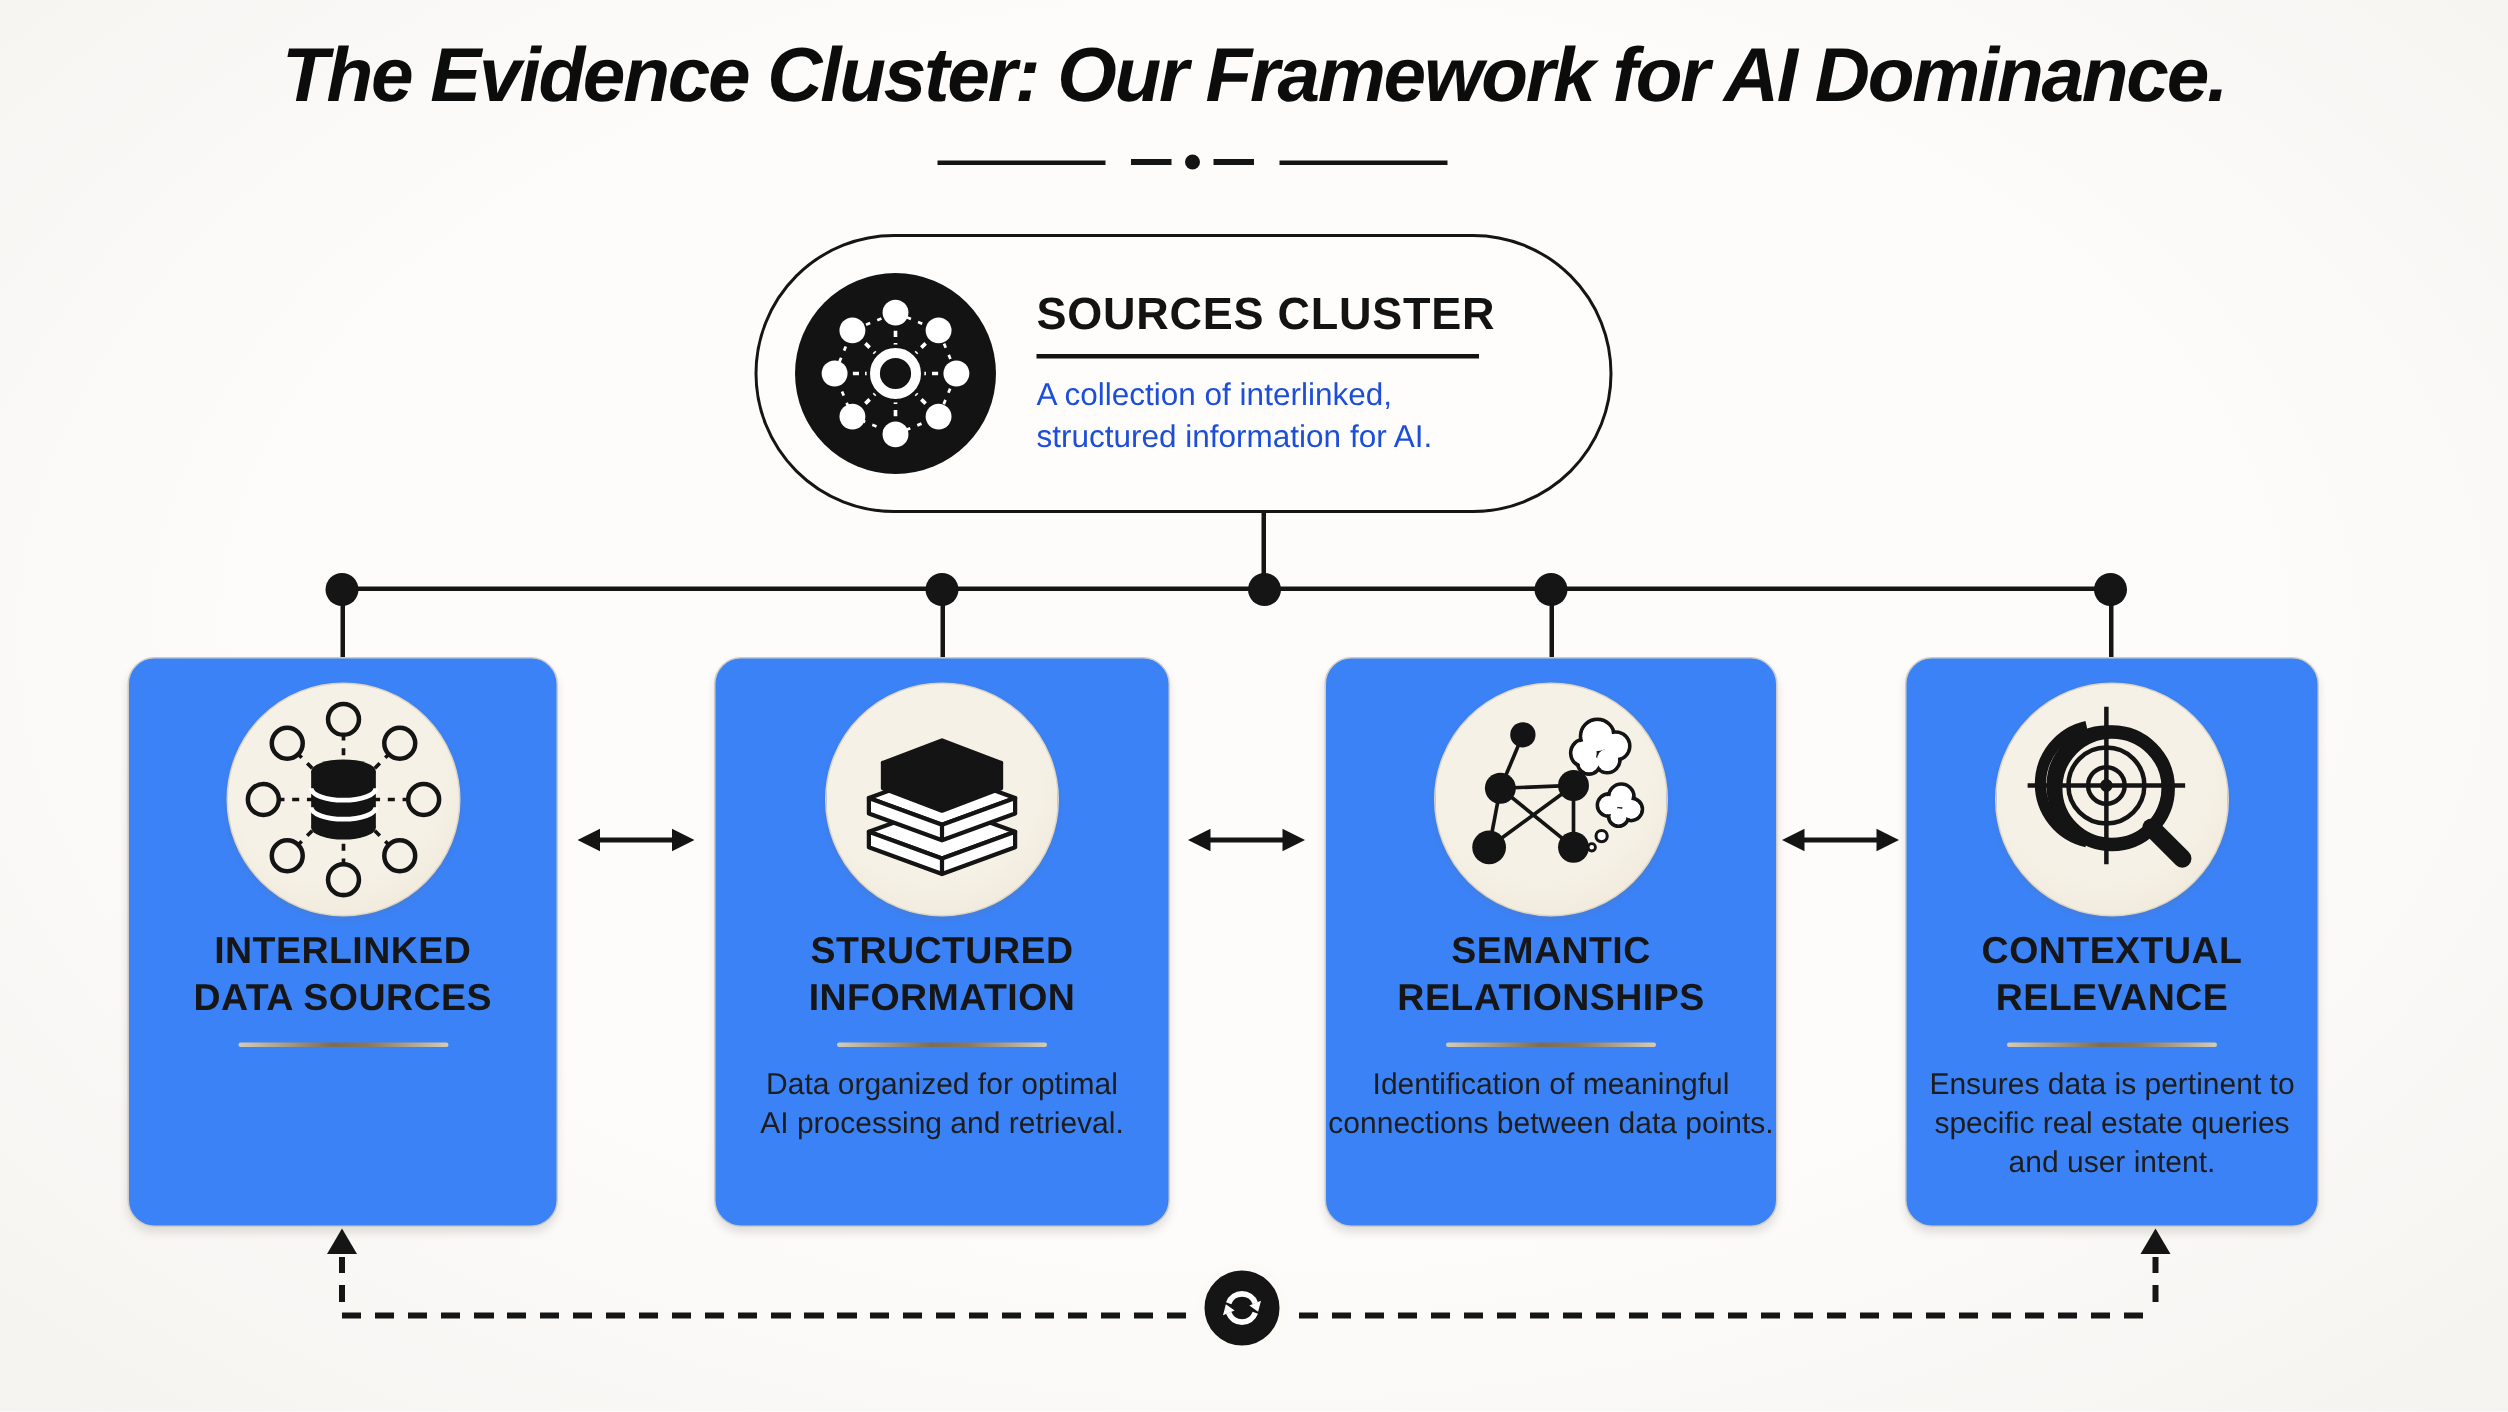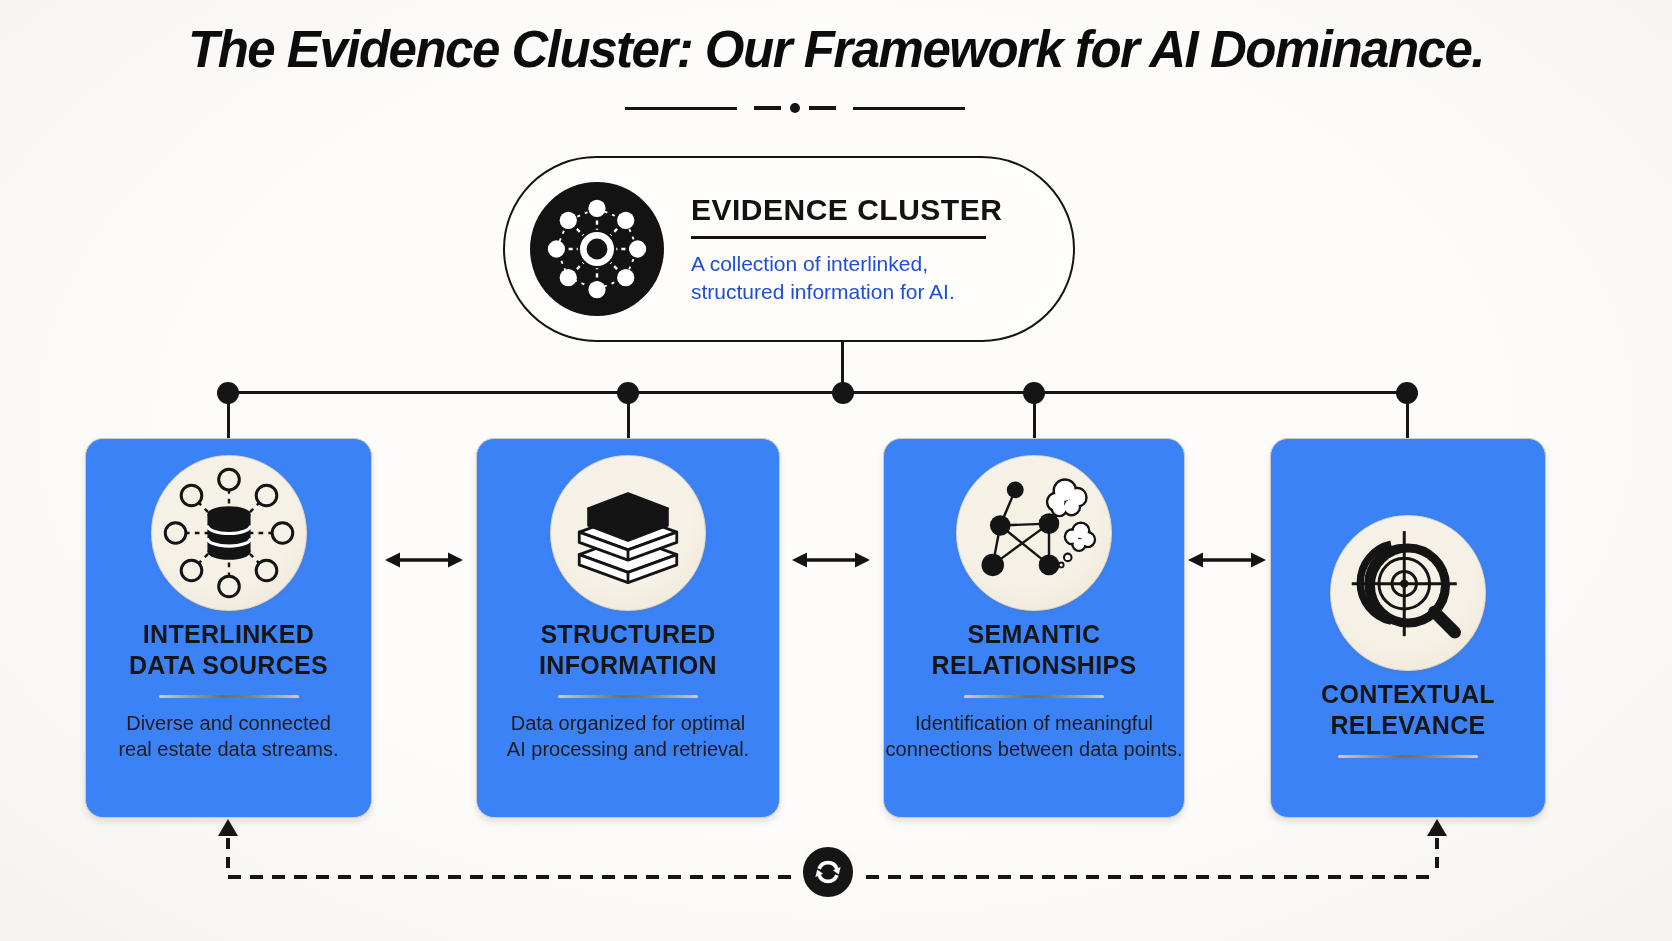--- a/index.html
+++ b/index.html
@@ -46,21 +46,21 @@
   
   .card{
     position:absolute;top:438px;height:380px;box-sizing:border-box;
     background:#3b82f6;border:1.5px solid #cfccc6;border-radius:18px;
     box-shadow:0 4px 6px rgba(110,104,92,.18);
     display:flex;flex-direction:column;align-items:center;
   }
   .card1{left:85px;width:287px;}
   .card2{left:476px;width:304px;}
   .card3{left:883px;width:302px;}
-  .card4{left:1270px;width:276px;justify-content:center;}
+  .card4{left:1270px;width:276px;}
   .icon-circle{
     margin-top:16px;width:154px;height:154px;border-radius:50%;
     background:radial-gradient(circle at 45% 38%, #f6f1e6 55%, #ece5d5 100%);
     border:1px solid #ddd5c4;box-shadow:0 2px 3px rgba(120,110,90,.18);
     display:flex;align-items:center;justify-content:center;
   }
   .card-title{
     margin-top:8px;font-size:25px;line-height:31px;font-weight:bold;
     letter-spacing:.3px;text-align:center;color:#161616;white-space:pre-line;
   }
@@ -125,21 +125,21 @@
           <circle cx="95.3" cy="38.7" r="8.5"></circle>
         <circle cx="107" cy="67" r="8.5"></circle>
           <circle cx="95.3" cy="95.3" r="8.5"></circle>
         <circle cx="67" cy="107" r="8.5"></circle>
           <circle cx="38.7" cy="95.3" r="8.5"></circle>
         <circle cx="27" cy="67" r="8.5"></circle>
           <circle cx="38.7" cy="38.7" r="8.5"></circle>
       </g>
     </svg>
     <div class="pill-text">
-      <div class="pill-title">EVIDENCE CLUSTER</div>
+      <div class="pill-title">SOURCES CLUSTER</div>
       <div class="pill-rule"></div>
       <div class="pill-desc">A collection of interlinked,
 structured information for AI.</div>
     </div>
   </div>
 
   <div class="stem" style="left:841px;top:341px;height:52px;"></div>
   <div class="hline"></div>
   <div class="jdot" style="left:217px;"></div>
   <div class="jdot" style="left:617px;"></div>
@@ -179,22 +179,20 @@
           <rect x="57" y="60" width="46" height="40"></rect>
           <ellipse cx="80" cy="100" rx="23" ry="8.5"></ellipse>
         </g>
         <path d="M 57 72 A 23 8.5 0 0 0 103 72" fill="none" stroke="#ffffff" stroke-width="3.4"></path>
         <path d="M 57 85.5 A 23 8.5 0 0 0 103 85.5" fill="none" stroke="#ffffff" stroke-width="3.4"></path>
       </svg>
     </div>
     <div class="card-title">INTERLINKED
 DATA SOURCES</div>
     <div class="card-divider"></div>
-    <div class="card-desc">Diverse and connected
-real estate data streams.</div>
   </div>
 
   <div class="card card3">
     <div class="icon-circle">
       <svg width="150" height="150" viewBox="0 0 160 160">
         <g stroke="#141414" stroke-width="2.6">
           <line x1="60" y1="34" x2="44" y2="72"></line>
           <line x1="44" y1="72" x2="96" y2="70"></line>
           <line x1="44" y1="72" x2="36" y2="114"></line>
           <line x1="44" y1="72" x2="96" y2="114"></line>
@@ -281,20 +279,23 @@
         </g>
         <circle cx="76" cy="70" r="4.5" fill="#141414"></circle>
         <path d="M 62 28 A 42 42 0 0 0 62 110" fill="none" stroke="#141414" stroke-width="8"></path>
         <circle cx="80" cy="72" r="40" fill="none" stroke="#141414" stroke-width="9.5"></circle>
         <line x1="108" y1="100" x2="130" y2="122" stroke="#141414" stroke-width="13" stroke-linecap="round"></line>
       </svg>
     </div>
     <div class="card-title">CONTEXTUAL
 RELEVANCE</div>
     <div class="card-divider"></div>
+    <div class="card-desc">Ensures data is pertinent to
+specific real estate queries
+and user intent.</div>
   </div>
 
   <svg class="harrow" style="left:385px;" width="78" height="22" viewBox="0 0 78 22">
     <line x1="10" y1="11" x2="68" y2="11" stroke="#141414" stroke-width="3.4"></line>
     <polygon points="0,11 15,3.5 15,18.5" fill="#141414"></polygon>
     <polygon points="78,11 63,3.5 63,18.5" fill="#141414"></polygon>
   </svg>
   <svg class="harrow" style="left:792px;" width="78" height="22" viewBox="0 0 78 22">
     <line x1="10" y1="11" x2="68" y2="11" stroke="#141414" stroke-width="3.4"></line>
     <polygon points="0,11 15,3.5 15,18.5" fill="#141414"></polygon>

